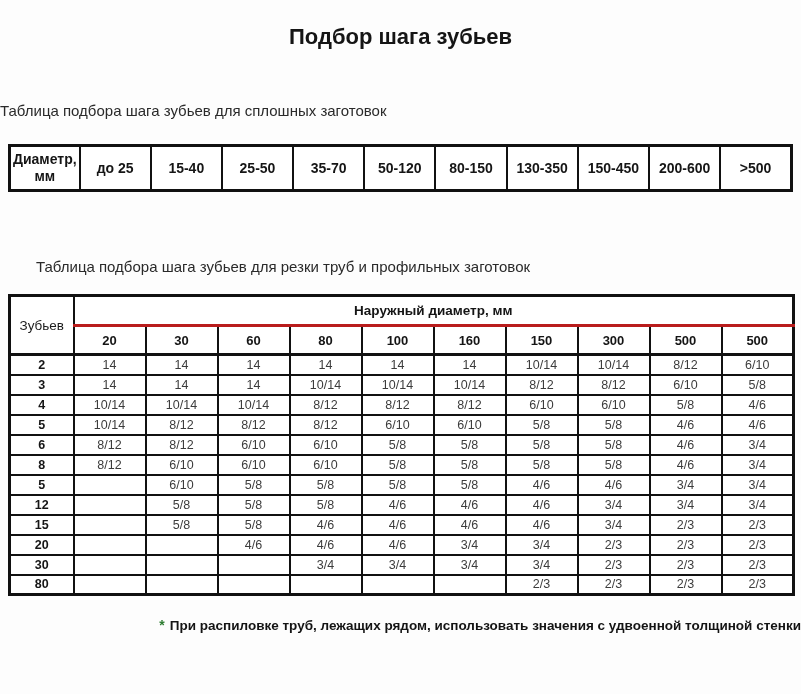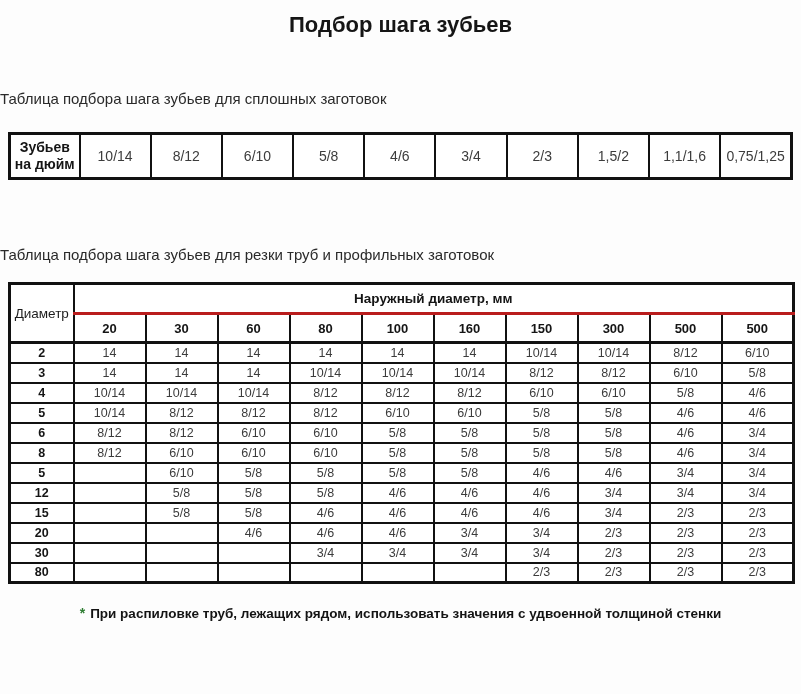--- a/index.html
+++ b/index.html
@@ -4,33 +4,33 @@
 <style>
   html,body{margin:0;padding:0;}
   body{
     width:801px;height:694px;
     background:#fdfdfd;
     font-family:"Liberation Sans",sans-serif;
     color:#1f1f1f;
     overflow:hidden;
   }
   .page-title{
-    padding-top:12px;
+    padding-top:24px;
     text-align:center;
     font-size:22px;
     font-weight:bold;
     color:#151515;
   }
   .caption{
     text-align:left;
     font-size:15px;
     color:#2a2a2a;
   }
   #caption1{margin-top:52px;}
-  #caption2{margin-top:66px;}
+  #caption2{margin-top:66px;padding-left:36px;}
 
   table{
     border-collapse:collapse;
     table-layout:fixed;
     border:3px solid #111111;
     background:#ffffff;
   }
   th,td{
     border:2px solid #111111;
     text-align:center;
@@ -57,21 +57,21 @@
   }
   #table2 .t2-col{font-weight:bold;font-size:13px;height:26px;color:#151515;}
   #table2 thead{border-bottom:3px solid #111111;}
   #table2 tbody tr{height:20px;}
   #table2 .t2-wall{font-weight:bold;font-size:12.5px;color:#151515;}
   #table2 .t2-val{font-weight:normal;font-size:12.5px;color:#3c3c3c;}
 
   
   .footnote{
     margin-top:21px;
-    text-align:center;
+    text-align:right;
     font-weight:bold;
     font-size:13.5px;
     color:#141414;
   }
   .footnote .marker{
     color:#2e7d32;
     margin-right:5px;
     font-size:14px;
   }
 </style>
@@ -90,32 +90,32 @@
       <col>
       <col>
       <col>
       <col>
       <col>
       <col>
       <col>
       <col>
   </colgroup>
   <tbody>
-  <tr id="t1-values-row">
-    <th class="t1-rowhead">Зубьев на дюйм</th>
-  <td class="t1-val">10/14</td>
-        <td class="t1-val">8/12</td>
-        <td class="t1-val">6/10</td>
-        <td class="t1-val">5/8</td>
-        <td class="t1-val">4/6</td>
-        <td class="t1-val">3/4</td>
-        <td class="t1-val">2/3</td>
-        <td class="t1-val">1,5/2</td>
-        <td class="t1-val">1,1/1,6</td>
-        <td class="t1-val">0,75/1,25</td>
+      <tr id="t1-header-row">
+    <th class="t1-rowhead">Диаметр, мм</th>
+  <th class="t1-col">до 25</th>
+        <th class="t1-col">15-40</th>
+        <th class="t1-col">25-50</th>
+        <th class="t1-col">35-70</th>
+        <th class="t1-col">50-120</th>
+        <th class="t1-col">80-150</th>
+        <th class="t1-col">130-350</th>
+        <th class="t1-col">150-450</th>
+        <th class="t1-col">200-600</th>
+        <th class="t1-col">&gt;500</th>
       </tr>
 </tbody>
   </table>
 
 <div class="caption" id="caption2">Таблица подбора шага зубьев для резки труб и профильных заготовок</div>
 
 <table id="table2">
   <colgroup>
     <col style="width:64px">
     <col>
@@ -124,21 +124,21 @@
       <col>
       <col>
       <col>
       <col>
       <col>
       <col>
       <col>
   </colgroup>
   <thead>
     <tr>
-      <th class="corner" rowspan="2">Диаметр</th>
+      <th class="corner" rowspan="2">Зубьев</th>
       <th class="group" colspan="10">Наружный диаметр, мм</th>
     </tr>
     <tr id="t2-cols-row">
         <th class="t2-col">20</th>
         <th class="t2-col">30</th>
         <th class="t2-col">60</th>
         <th class="t2-col">80</th>
         <th class="t2-col">100</th>
         <th class="t2-col">160</th>
         <th class="t2-col">150</th>

